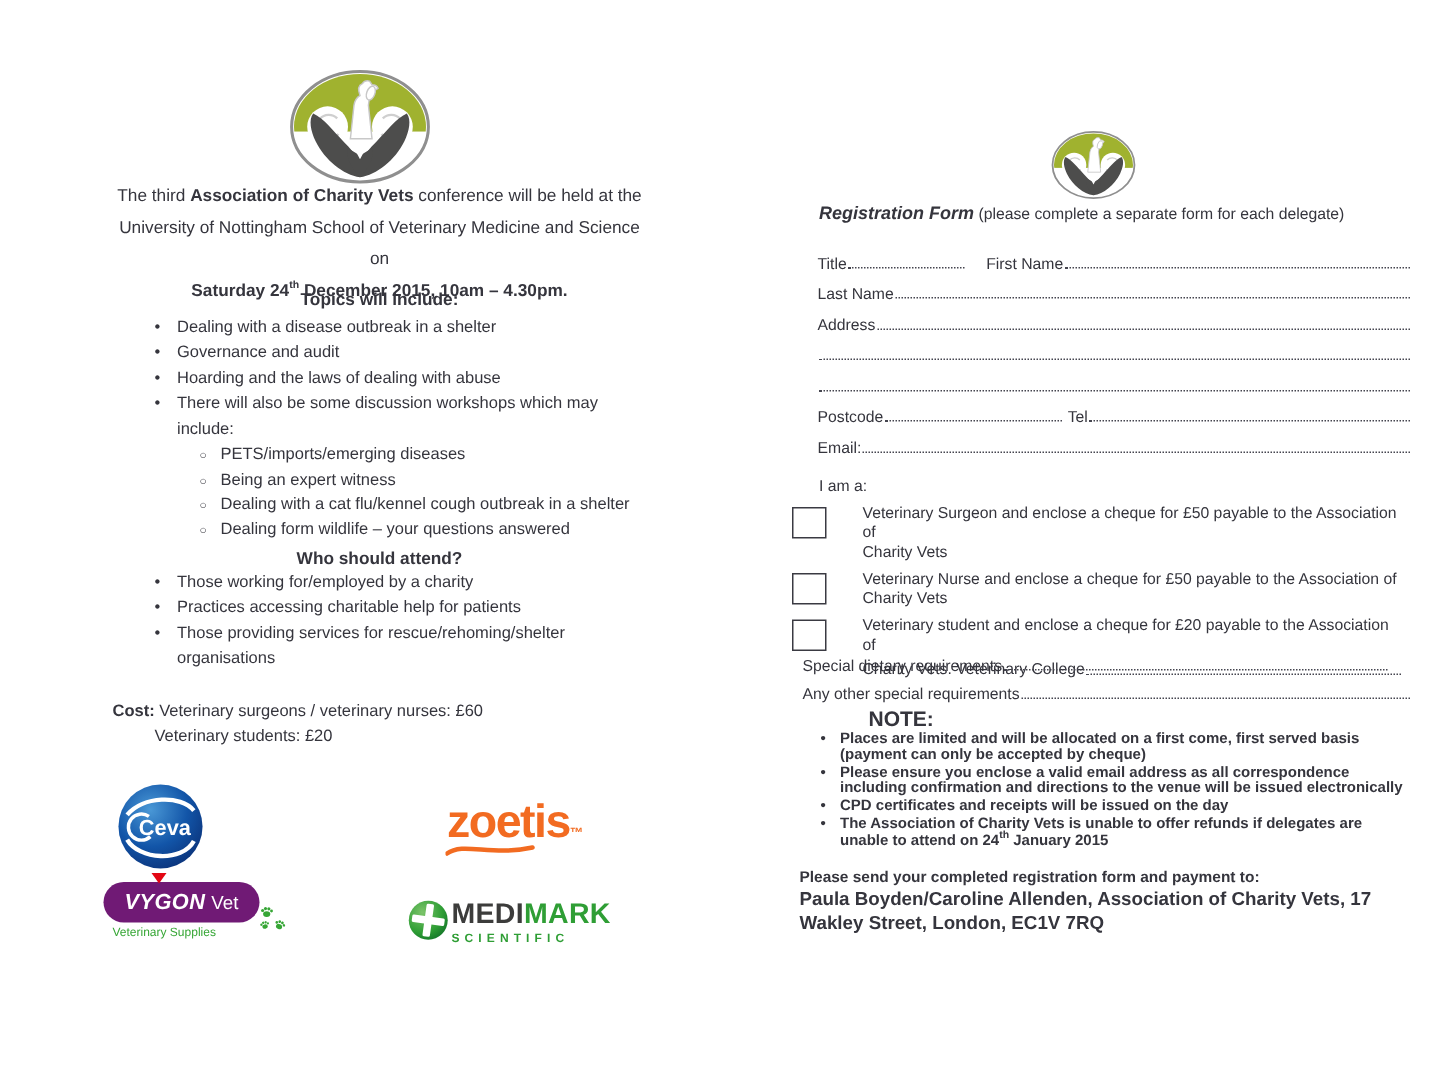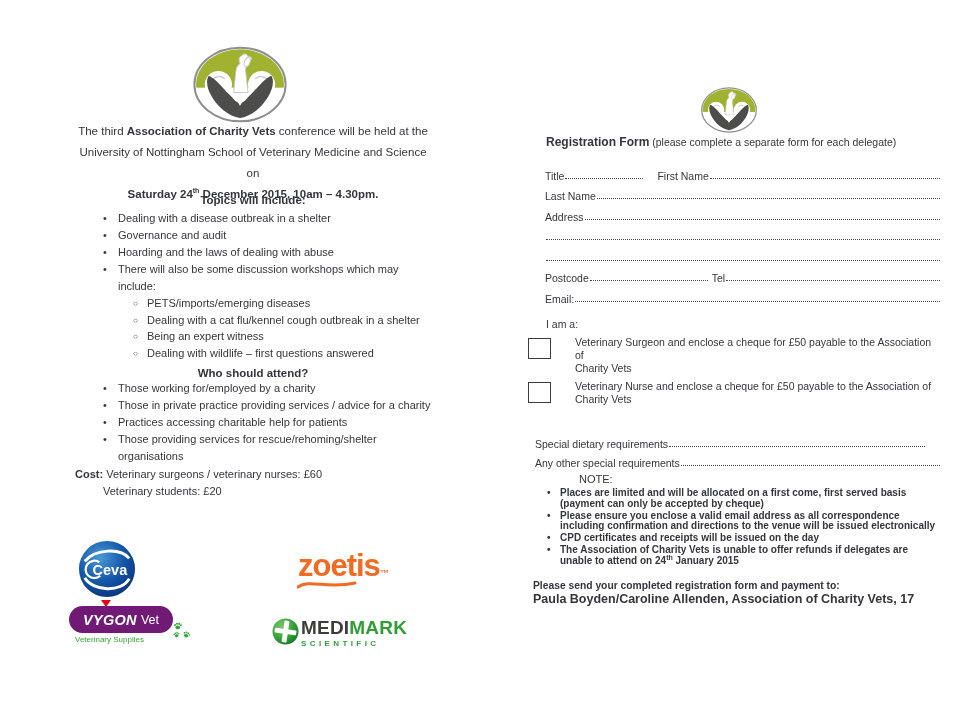--- a/index.html
+++ b/index.html
@@ -23,21 +23,21 @@
   #attend-list{top:338px;}
   ul.blist>li{position:relative;padding-left:43px;font-size:11px;line-height:17px;}
   ul.blist>li::before{content:"•";position:absolute;left:28px;top:0;}
   ul.sublist{margin:0;padding:0;list-style:none;}
   ul.sublist>li{position:relative;padding-left:72px;font-size:11px;line-height:16.5px;}
   ul.sublist>li::before{content:"○";position:absolute;left:58px;top:1px;font-size:8px;}
   .cost{position:absolute;top:424px;left:0;font-size:11px;line-height:17px;}
   .cost .lbl{font-weight:bold;}
   .cost .line2{padding-left:28px;}
 
-  .sponsors{position:absolute;top:492px;left:0;width:100%;height:160px;}
+  .sponsors{position:absolute;top:474px;left:0;width:100%;height:160px;}
   .ceva{position:absolute;left:3px;top:6px;}
   .zoetis{position:absolute;left:223px;top:16px;font-size:31px;font-weight:bold;
           color:#f26b21;letter-spacing:-1px;line-height:31px;}
   .zoetis .mark{font-size:9px;letter-spacing:0;vertical-align:baseline;}
   .zoetis-swoosh{position:absolute;left:222px;top:47px;width:60px;height:8px;}
   .vygon{position:absolute;left:-6px;top:72px;width:120px;}
   .vygon-pill{position:relative;background:#701a75;border-radius:15px;width:104px;height:27px;
               display:flex;align-items:center;justify-content:center;gap:4px;}
   .vygon-pill .main{color:#fff;font-weight:bold;font-style:italic;font-size:14.5px;letter-spacing:.3px;}
   .vygon-pill .vet{color:#fff;font-size:12.5px;}
@@ -47,39 +47,39 @@
   .vygon-sub{color:#36a635;font-size:8px;margin-top:2px;padding-left:6px;}
   .vygon-paws{position:absolute;left:102px;top:14px;}
   .medimark{position:absolute;left:197px;top:84px;display:flex;align-items:flex-start;gap:2px;}
   .mm-text .row1{font-size:19px;font-weight:bold;line-height:19px;letter-spacing:.2px;}
   .mm-text .medi{color:#3c3c3b;}
   .mm-text .mark{color:#2f9e35;}
   .mm-text .row2{font-size:8px;font-weight:bold;color:#2f9e35;letter-spacing:3.4px;margin-top:2px;}
 
   
   .reg-head{position:absolute;top:50px;left:18px;font-size:10.5px;}
-  .reg-head .t{font-weight:bold;font-size:12px;}
+  .reg-head .t{font-weight:bold;font-size:12px;font-style:italic;}
   .fields{position:absolute;top:76px;left:17px;right:4px;}
   .frow{display:flex;align-items:flex-end;height:20.5px;font-size:10.5px;}
   .frow .lab{white-space:nowrap;}
   .dots{flex:1;border-bottom:1.4px dotted #45454f;margin:0 1px 3px 1px;height:1px;}
   .dots.w78{flex:0 0 78px;margin-right:14px;}
   .dots.w118{flex:0 0 118px;margin-right:4px;}
   .iam{position:absolute;top:232px;left:0;right:10px;}
   .iam-label{padding-left:18px;font-size:10.5px;line-height:14px;}
   .opt{display:flex;margin-top:5px;}
   .opt .box{flex:0 0 21px;height:19px;border:1.2px solid #3a3a42;margin-top:2px;background:#fff;}
   .opt .txt{margin-left:24px;font-size:10.5px;line-height:13px;flex:1;}
   .opt .l2row{display:flex;align-items:flex-end;}
   .opt3-gap{margin-top:3px;}
   .special{position:absolute;top:346px;left:7px;right:4px;}
   .srow{display:flex;align-items:flex-end;height:19px;font-size:10.5px;text-align:right;}
   .srow.dietary .dots{margin-right:16px;}
   .note{position:absolute;top:388px;left:5px;right:6px;}
-  .note-h{font-weight:normal;font-size:11px;line-height:13px;padding-left:46px;}
+  .note-h{font-weight:bold;font-size:14px;line-height:13px;padding-left:46px;}
   ul.nlist{margin:2px 0 0 0;padding:0;list-style:none;font-weight:bold;}
   ul.nlist>li{position:relative;padding-left:27px;font-size:10px;line-height:10.8px;margin-bottom:1px;}
   ul.nlist>li::before{content:"•";position:absolute;left:14px;top:0;}
   .send{position:absolute;top:494px;left:5px;right:0;}
   .send .s1{font-weight:bold;font-size:10.3px;line-height:13px;}
   .send .s2{font-weight:bold;font-size:12.5px;line-height:15.5px;}
   sup{font-size:7px;vertical-align:super;line-height:0;}
 </style>
 </head>
 <body>
@@ -122,31 +122,30 @@
 
     <div class="sec-head" id="topics-head">Topics will include:</div>
 
     <ul class="blist" id="topics-list">
       <li>Dealing with a disease outbreak in a shelter</li>
       <li>Governance and audit</li>
       <li>Hoarding and the laws of dealing with abuse</li>
       <li>There will also be some discussion workshops which may include:</li>
       <ul class="sublist">
         <li>PETS/imports/emerging diseases</li>
+        <li>Being an expert witness</li>
         <li>Dealing with a cat flu/kennel cough outbreak in a shelter</li>
-        <li>Being an expert witness</li>
-        <li>Dealing with wildlife – first questions answered</li>
+        <li>Dealing form wildlife – your questions answered</li>
       </ul>
     </ul>
 
     <div class="sec-head" id="attend-head">Who should attend?</div>
 
     <ul class="blist" id="attend-list">
       <li>Those working for/employed by a charity</li>
-      <li>Those in private practice providing services / advice for a charity</li>
       <li>Practices accessing charitable help for patients</li>
       <li>Those providing services for rescue/rehoming/shelter organisations</li>
     </ul>
 
     <div class="cost">
       <div><span class="lbl">Cost:</span> <span>Veterinary surgeons / veterinary nurses: £60</span></div>
       <div class="line2">Veterinary students: £20</div>
     </div>
 
     <div class="sponsors">
@@ -306,20 +305,30 @@
       </div>
 
       <div class="opt">
         <div class="box"></div>
         <div class="txt">
           <div>Veterinary Nurse and enclose a cheque for £50 payable to the Association of</div>
           <div>Charity Vets</div>
         </div>
       </div>
 
+      <div class="opt">
+        <div class="box"></div>
+        <div class="txt">
+          <div>Veterinary student and enclose a cheque for £20 payable to the Association of</div>
+          <div class="l2row opt3-gap">
+            <span class="lab">Charity Vets. Veterinary College</span>
+            <span class="dots"></span>
+          </div>
+        </div>
+      </div>
     </div>
 
     <div class="special">
       <div class="srow dietary">
         <span class="lab">Special dietary requirements</span>
         <span class="dots"></span>
       </div>
       <div class="srow">
         <span class="lab">Any other special requirements</span>
         <span class="dots"></span>
@@ -332,16 +341,17 @@
         <li>Places are limited and will be allocated on a first come, first served basis (payment can only be accepted by cheque)</li>
         <li>Please ensure you enclose a valid email address as all correspondence including confirmation and directions to the venue will be issued electronically</li>
         <li>CPD certificates and receipts will be issued on the day</li>
         <li><span>The Association of Charity Vets is unable to offer refunds if delegates are unable to attend on 24</span><sup>th</sup><span> January 2015</span></li>
       </ul>
     </div>
 
     <div class="send">
       <div class="s1">Please send your completed registration form and payment to:</div>
       <div class="s2">Paula Boyden/Caroline Allenden, Association of Charity Vets, 17</div>
+      <div class="s2">Wakley Street, London, EC1V 7RQ</div>
     </div>
 
   </div>
 </div>
 
 </body></html>

